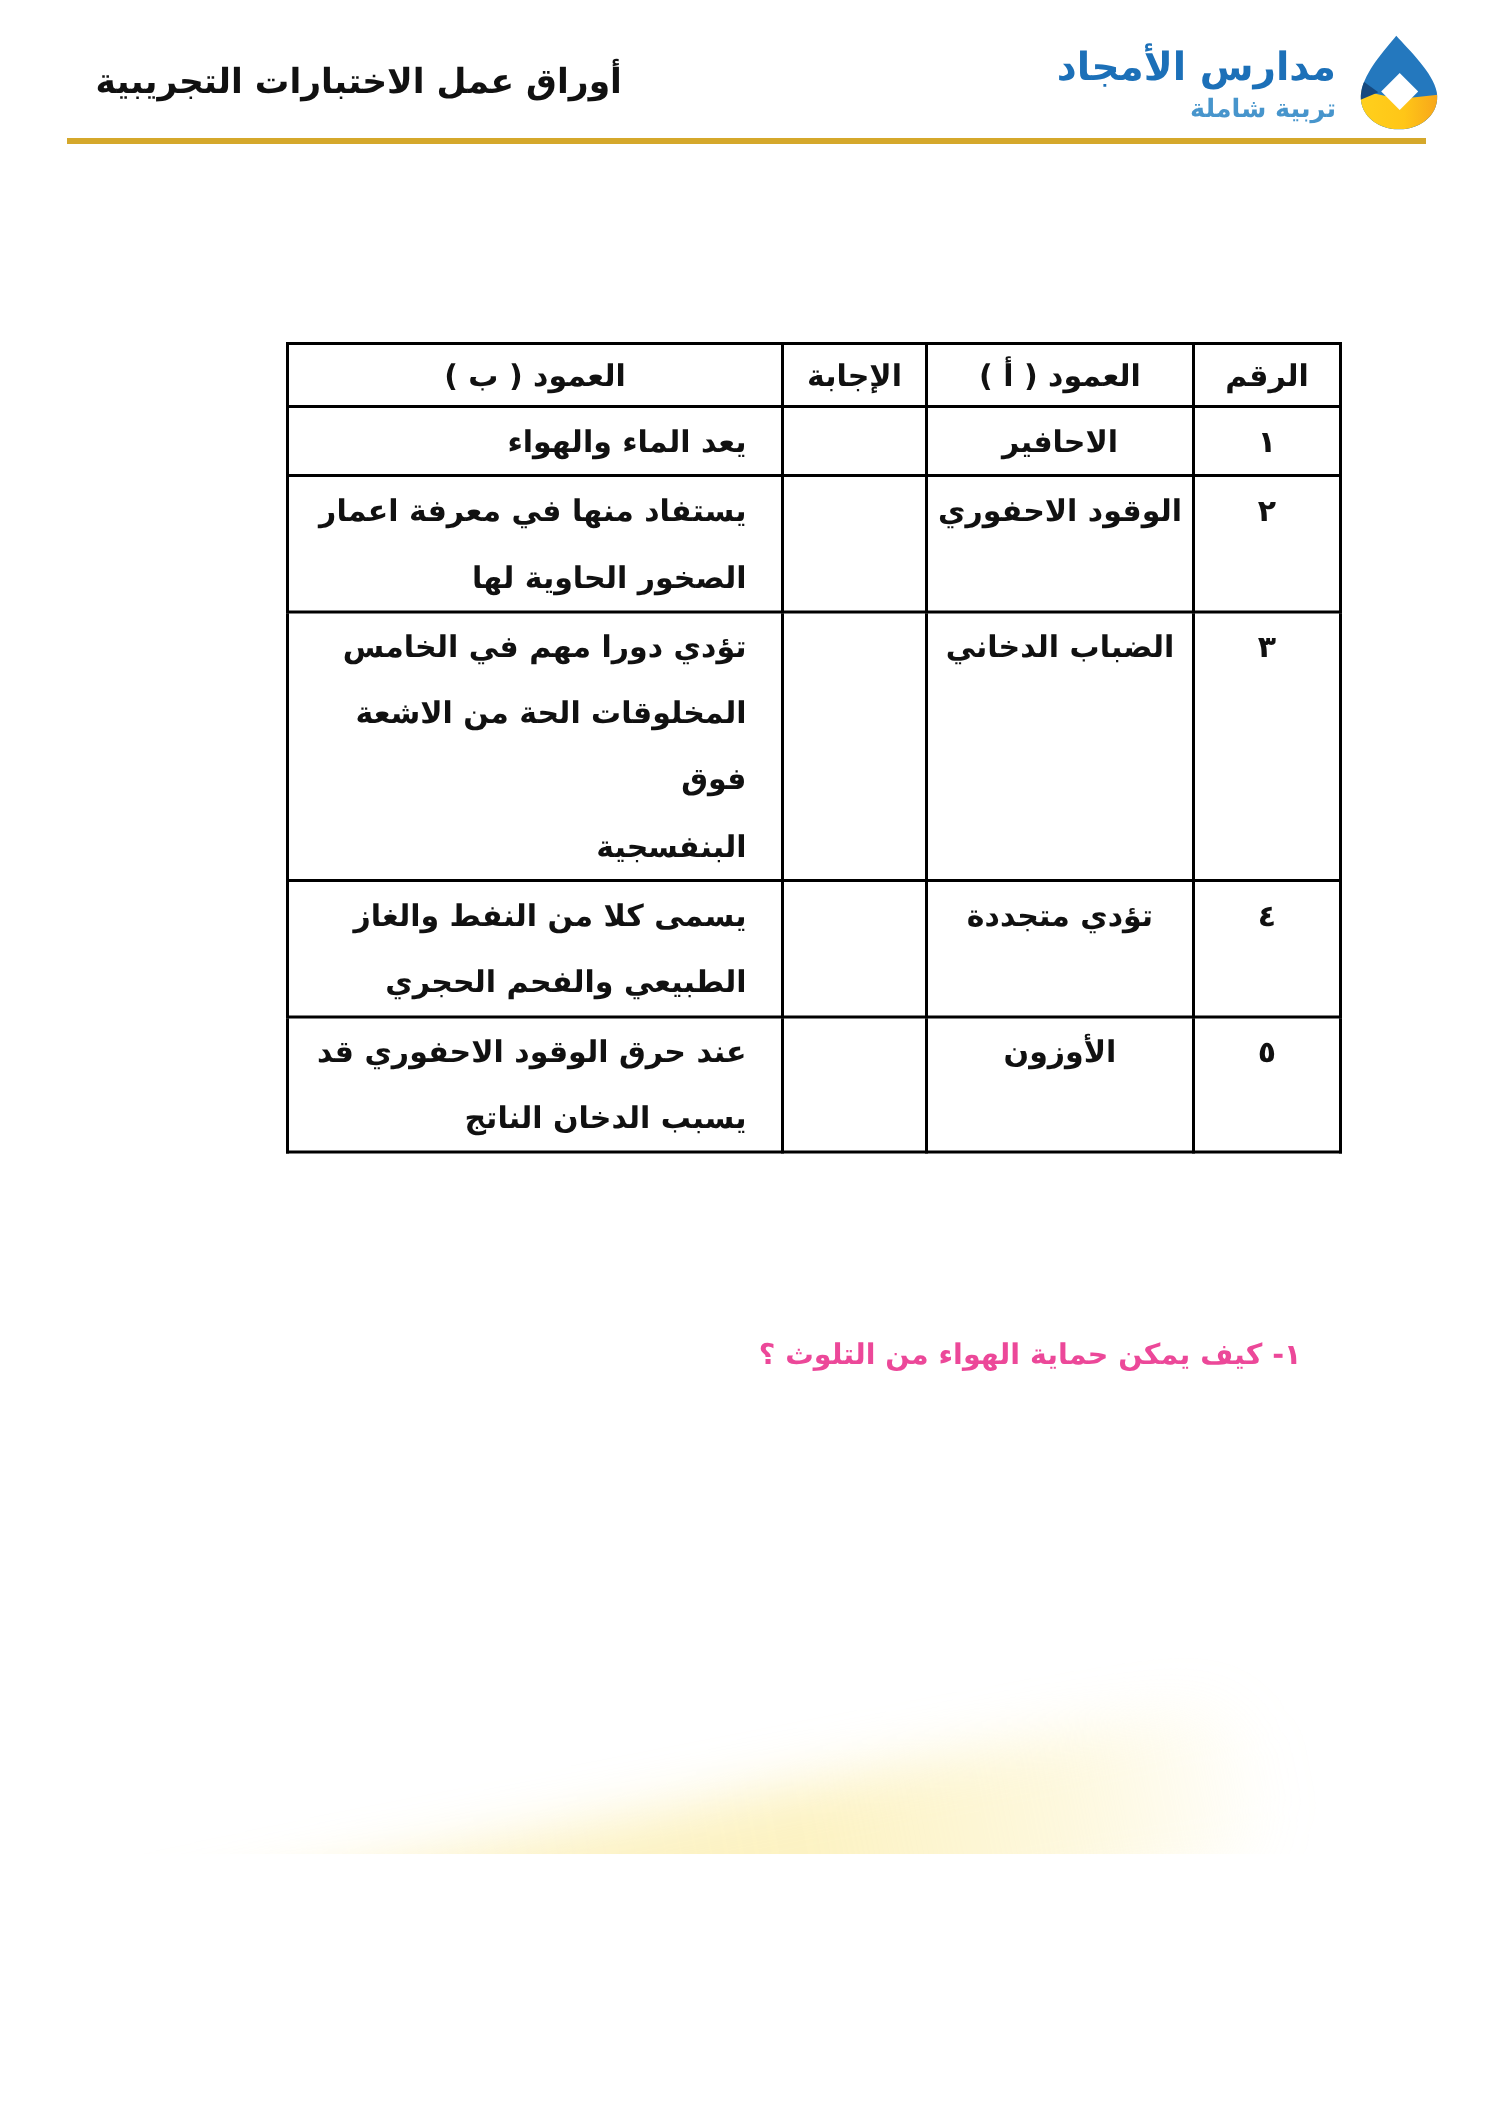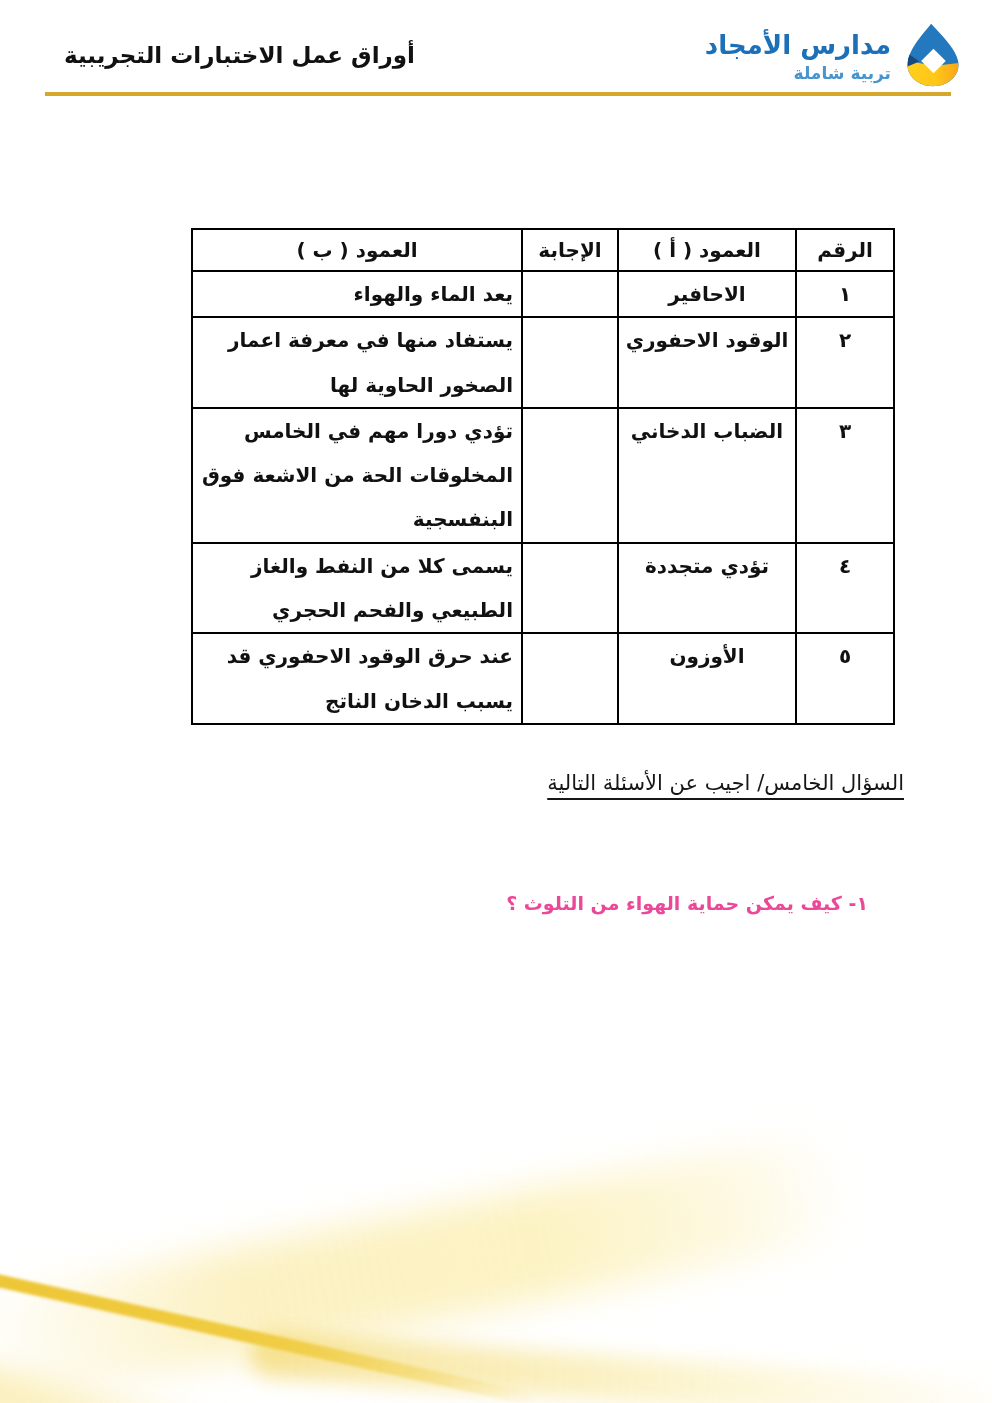--- a/index.html
+++ b/index.html
@@ -1,19 +1,19 @@
 <!DOCTYPE html>
 <html dir="rtl" lang="ar"><head>
 <meta charset="utf-8">
 <style>
   * { margin:0; padding:0; box-sizing:border-box; }
   html,body { background:#ffffff; }
   body { font-family:"DejaVu Sans", sans-serif; }
   .page {
-    position:relative; width:992px; height:1403px;
+    position:relative; width:992px; height:1236px;
     margin:0 auto; background:#ffffff; overflow:hidden; direction:rtl;
   }
 
   
   .header-title {
     position:absolute; left:64px; top:42px;
     font-size:23px; font-weight:bold; color:#111; white-space:nowrap;
   }
   .logo {
     position:absolute; right:26px; top:22px;
@@ -50,21 +50,21 @@
   table.match th { line-height:40px; text-align:center; }
   tr.hrow { height:40px; }
   tr.r1 { height:44px; }
   tr.r2 { height:88px; }
   tr.r3 { height:133px; }
   tr.r4 { height:89px; }
   tr.r5 { height:88px; }
   td.c-num { text-align:center; line-height:44px; }
   td.c-a   { text-align:center; font-weight:bold; line-height:44px; }
   td.c-ans { }
-  td.c-b   { text-align:right; padding:0 8px 0 4px; line-height:44.3px; white-space:pre-line; }
+  td.c-b   { text-align:right; padding:0 23px 0 4px; line-height:44.3px; white-space:pre-line; }
 
   
   .swoosh-band {
     position:absolute; left:-30px; top:1300px; width:900px; height:110px;
     background:linear-gradient(90deg, rgba(247,224,121,0) 0%, rgba(246,220,105,0.40) 30%,
                rgba(250,231,140,0.52) 65%, rgba(250,233,150,0.30) 85%, rgba(250,233,150,0) 100%);
     transform:rotate(-11deg); transform-origin:left center;
     filter:blur(18px); border-radius:80px;
   }
   .swoosh-line {
@@ -168,21 +168,20 @@
     <tr class="r5">
       <td class="c-num">٥</td>
       <td class="c-a">الأوزون</td>
       <td class="c-ans"></td>
       <td class="c-b">عند حرق الوقود الاحفوري قد
 يسبب الدخان الناتج</td>
     </tr>
   </tbody>
     </table>
 
-  <div class="q-title q5-title">السؤال الخامس/ اجيب عن الأسئلة التالية</div>
   <div class="q5-item">١- كيف يمكن حماية الهواء من التلوث ؟</div>
 
   <div class="swoosh-band"></div>
   <div class="swoosh-line"></div>
   <div class="swoosh-tail"></div>
   <div class="swoosh-corner"></div>
 
 </div>
 
 </body></html>

